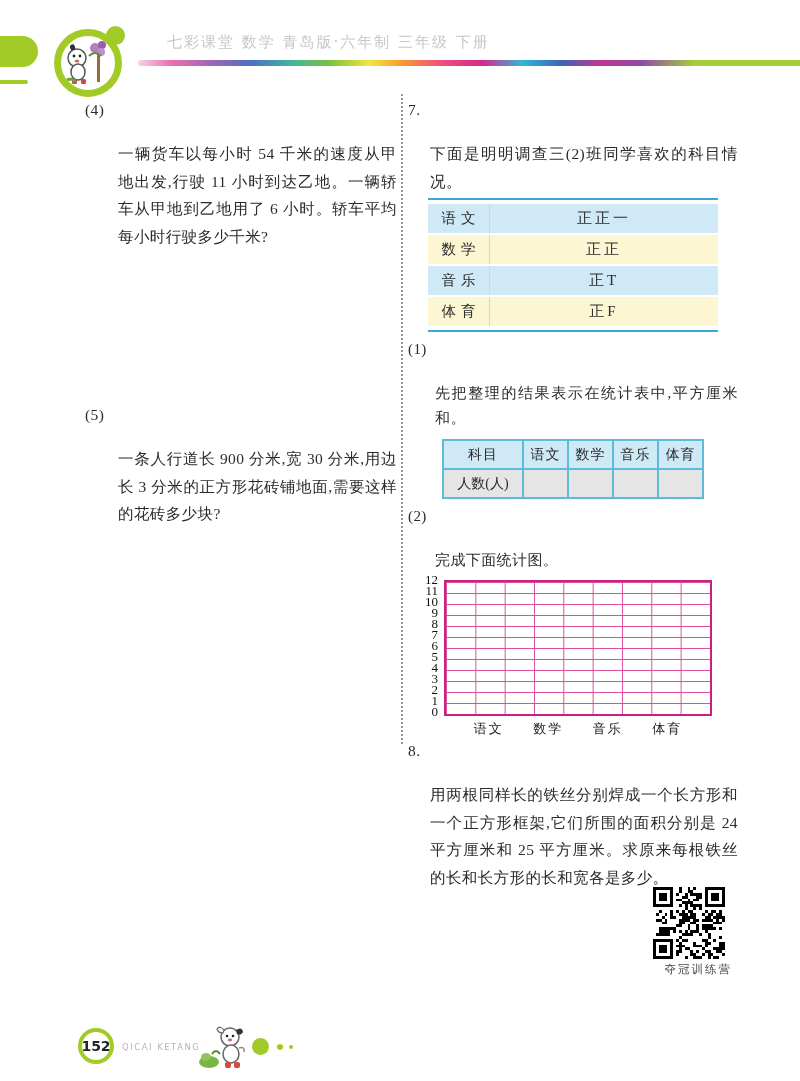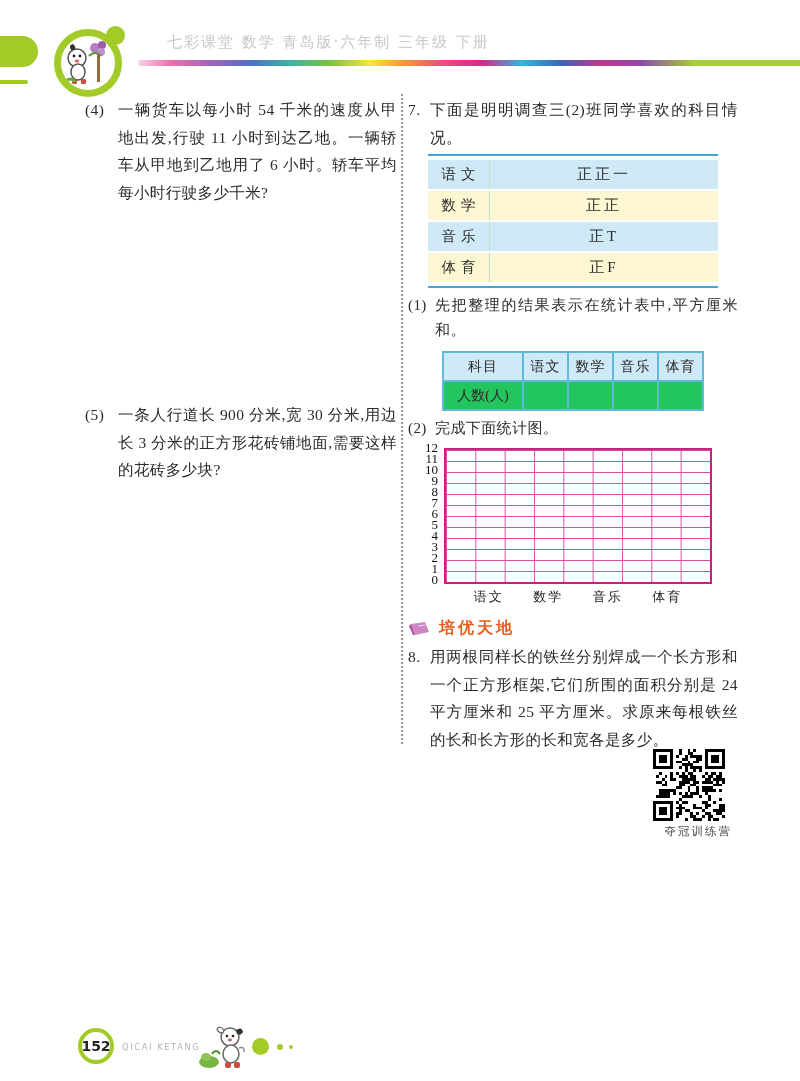--- a/index.html
+++ b/index.html
@@ -22,21 +22,21 @@
       #c0388f 70%,#8f4ba8 76%,#a6ce39 84%,#a6ce39 100%);}
 
   
   .content{position:absolute;left:0;top:96px;width:800px;height:700px;}
   .col.left{position:absolute;left:85px;top:0;width:312px;}
   .divider{position:absolute;left:401px;top:-2px;height:650px;border-left:2px dotted #979797;}
   .col.right{position:absolute;left:408px;top:0;width:330px;}
 
   .prob{display:flex;font-size:15.5px;line-height:27.5px;text-align:justify;letter-spacing:0.4px;}
   .prob .marker{flex:0 0 auto;}
-  .prob .ptext{flex:1 1 auto;}
+  .prob .ptext{flex:1 1 auto;margin-top:44px;}
   .m-paren{width:33px;}
   .m-num{width:22px;}
   .m-sub{width:27px;}
   .p5{position:absolute;top:305px;left:0;width:312px;}
   .sub{font-size:15px;line-height:25px;margin-top:5px;}
 
   
   .tally-table{margin:3px 0 0 20px;width:290px;border-top:2px solid #3ea7d4;border-bottom:2px solid #3ea7d4;
                padding:2px 0;}
   .tally-row{display:flex;height:29px;margin:2px 0;}
@@ -44,21 +44,21 @@
   .tally-row.yellow{background:#fcf6d3;}
   .tally-subject{flex:0 0 62px;border-right:1px solid #bfe3c9;display:flex;align-items:center;
                  justify-content:center;font-size:14.5px;letter-spacing:5px;padding-left:5px;box-sizing:border-box;}
   .tally-marks{flex:1;display:flex;align-items:center;justify-content:center;font-size:15px;letter-spacing:3px;}
 
   
   .stats-table{border-collapse:collapse;margin:8px 0 0 34px;width:262px;table-layout:fixed;}
   .stats-table th,.stats-table td{border:2px solid #5fbcd8;height:27px;font-weight:normal;
       font-size:14px;text-align:center;padding:0;}
   .stats-table th{background:#cfe9f6;letter-spacing:1px;}
-  .stats-table td{background:#22c55e;}
+  .stats-table td{background:#e5e5e5;}
   .stats-table .c0{width:78px;}
 
   
   .chart{position:relative;height:160px;margin:4px 0 0 6px;}
   .chart-grid{position:absolute;left:30px;top:3px;width:264px;height:132px;
      border:2px solid #c9217f;box-sizing:content-box;
      background-image:linear-gradient(to right,#d94f9e 1px,transparent 1px),
                       linear-gradient(to bottom,#d94f9e 1px,transparent 1px);
      background-size:calc(100%/9) calc(100%/12);}
   .chart-y-axis{position:absolute;left:0;top:3px;width:26px;height:136px;}
@@ -209,30 +209,20 @@
           </div>
         <div class="chart-grid"></div>
         <div class="chart-x-axis">
             <div class="xtick" style="left: 16.6667%;">语文</div>
             <div class="xtick" style="left: 38.8889%;">数学</div>
             <div class="xtick" style="left: 61.1111%;">音乐</div>
             <div class="xtick" style="left: 83.3333%;">体育</div>
           </div>
       </div>
 
-      <div class="peiyou">
-        <span class="peiyou-icon">
-          <svg width="24" height="16" viewBox="0 0 24 16">
-            <polygon points="3,3 17,1 21,11 7,14" fill="#cd85c4"></polygon>
-            <polygon points="3,3 7,14 5,14 1,5" fill="#a94fa0"></polygon>
-            <line x1="10" y1="5" x2="17" y2="4" stroke="#f0d6ee" stroke-width="1"></line>
-          </svg>
-        </span>
-        <span class="peiyou-title">培优天地</span>
-      </div>
 
       <div class="prob">
         <span class="marker m-num">8.</span>
         <span class="ptext">用两根同样长的铁丝分别焊成一个长方形和一个正方形框架,它们所围的面积分别是 24 平方厘米和 25 平方厘米。求原来每根铁丝的长和长方形的长和宽各是多少。</span>
       </div>
 
       <figure class="qr-wrap" style="margin-top:-4px;">
         <div class="qr-code">
             <svg width="72" height="72" viewBox="0 0 25 25" shape-rendering="crispEdges">
        <rect width="25" height="25" fill="#fff"></rect>

